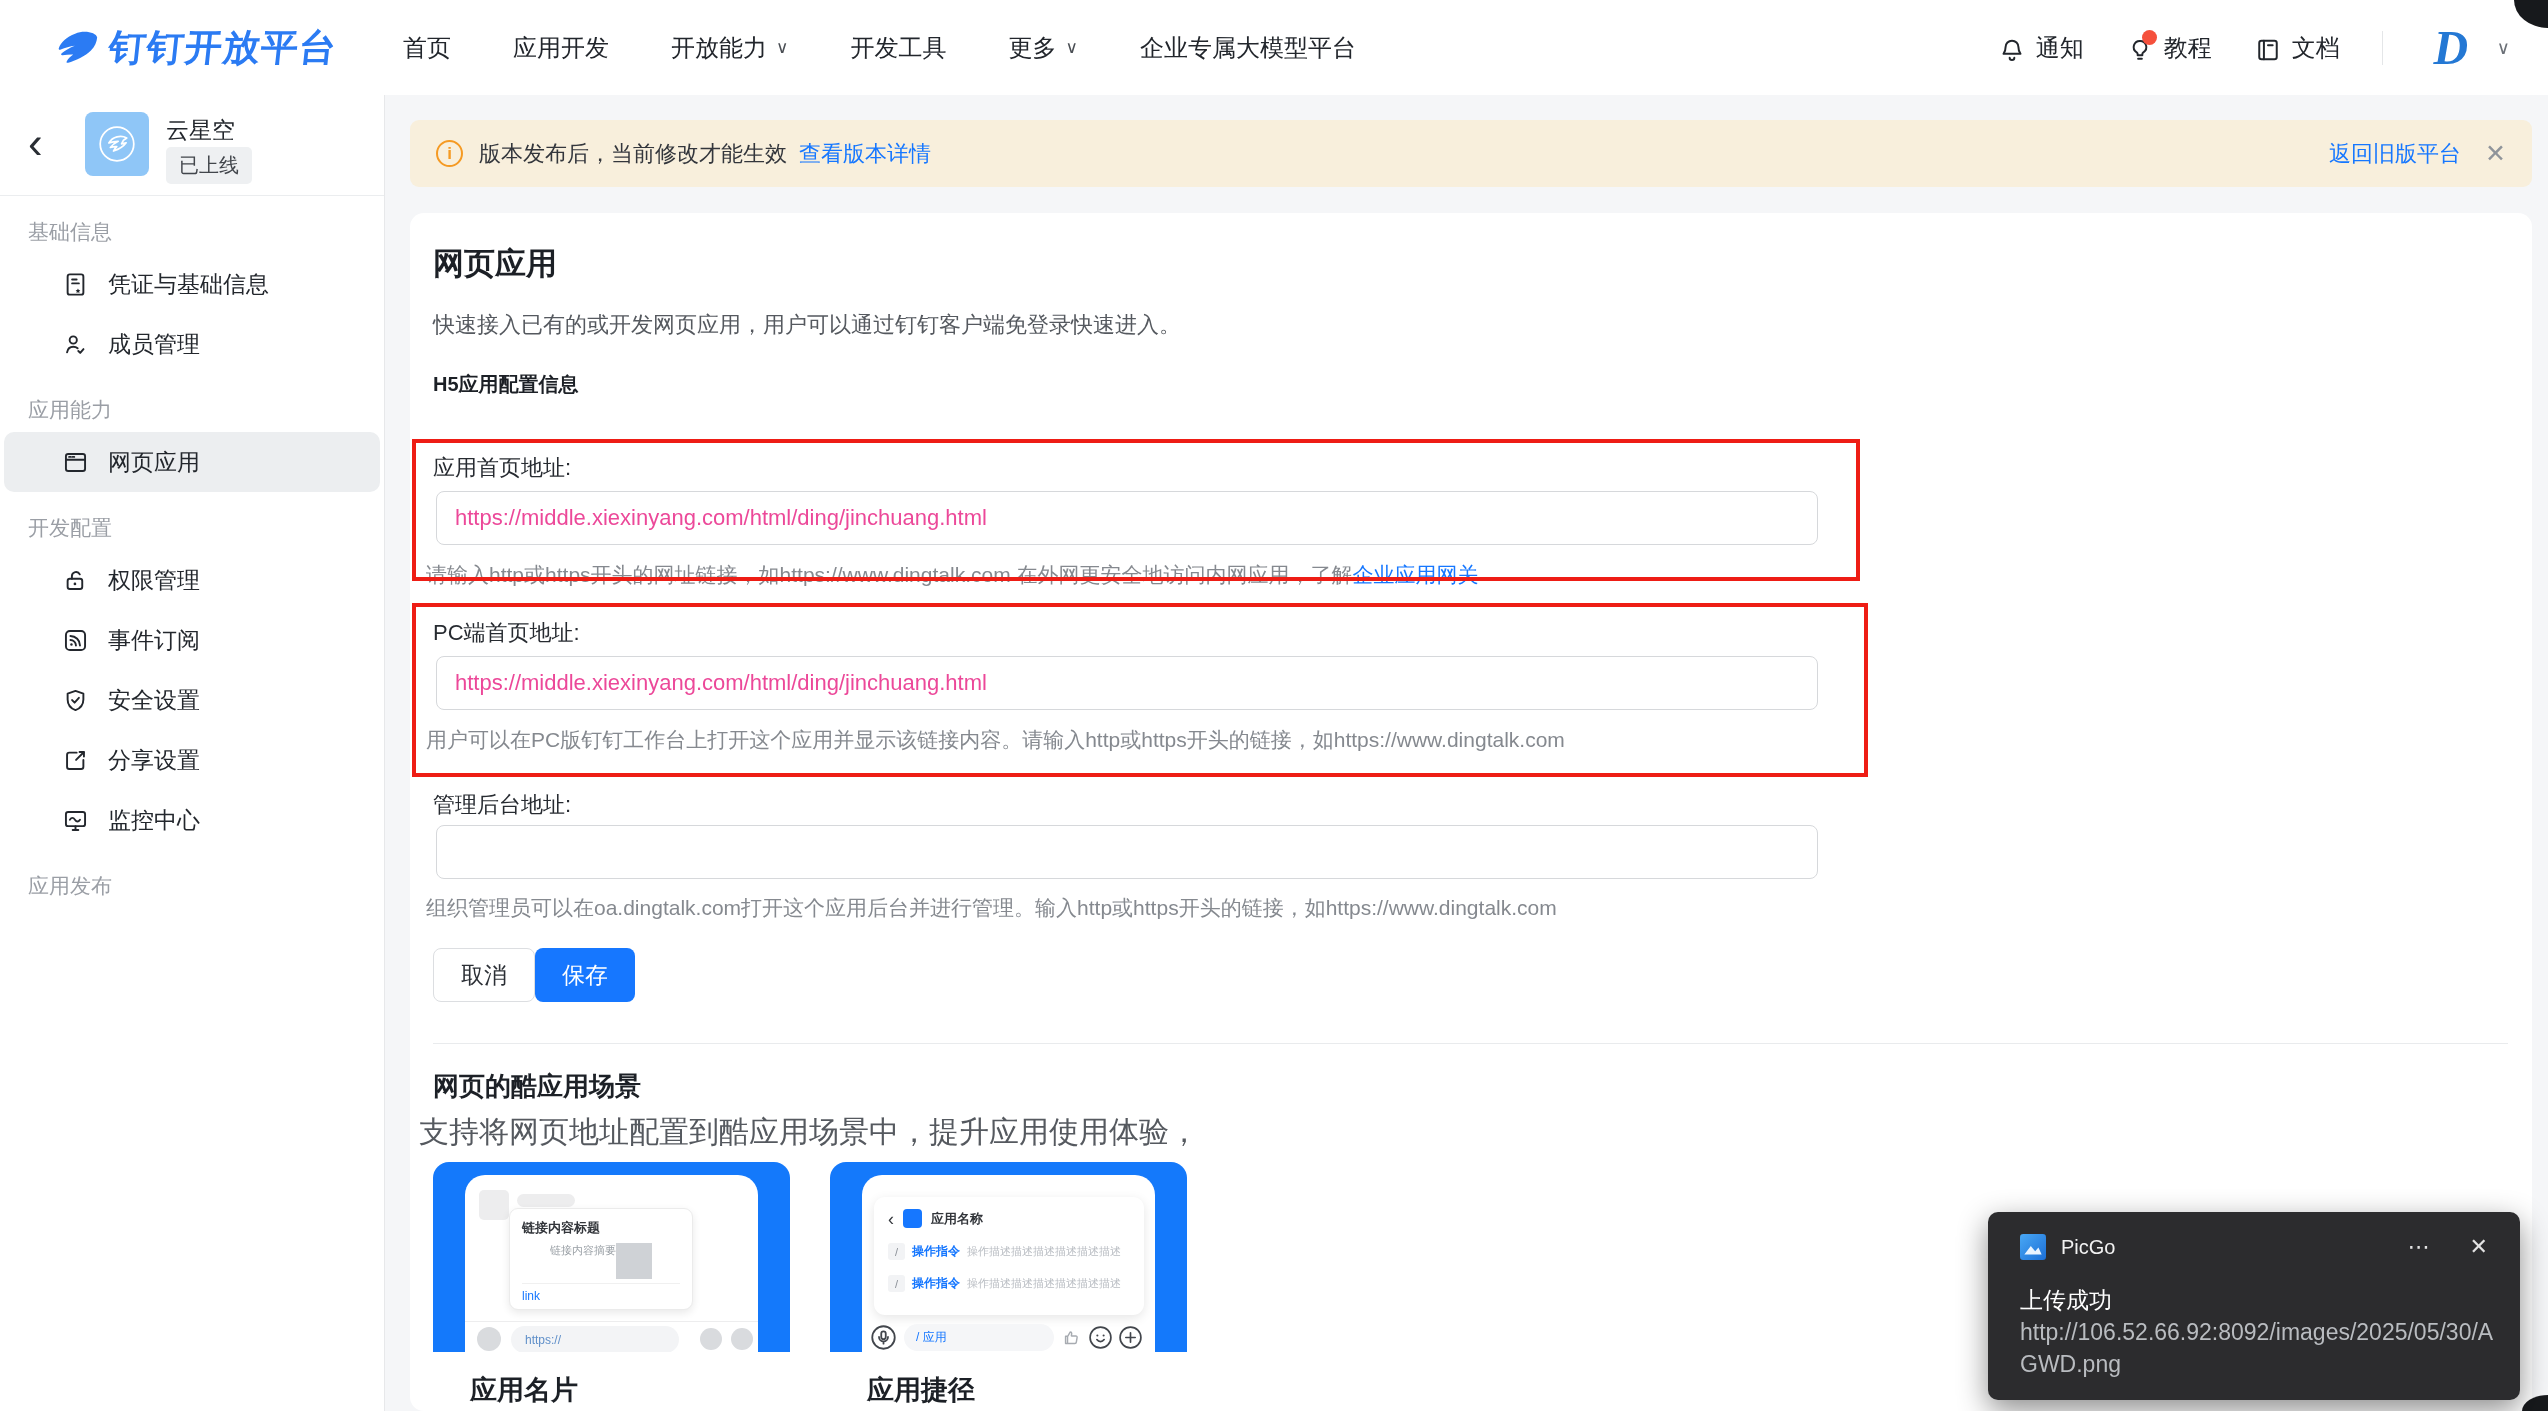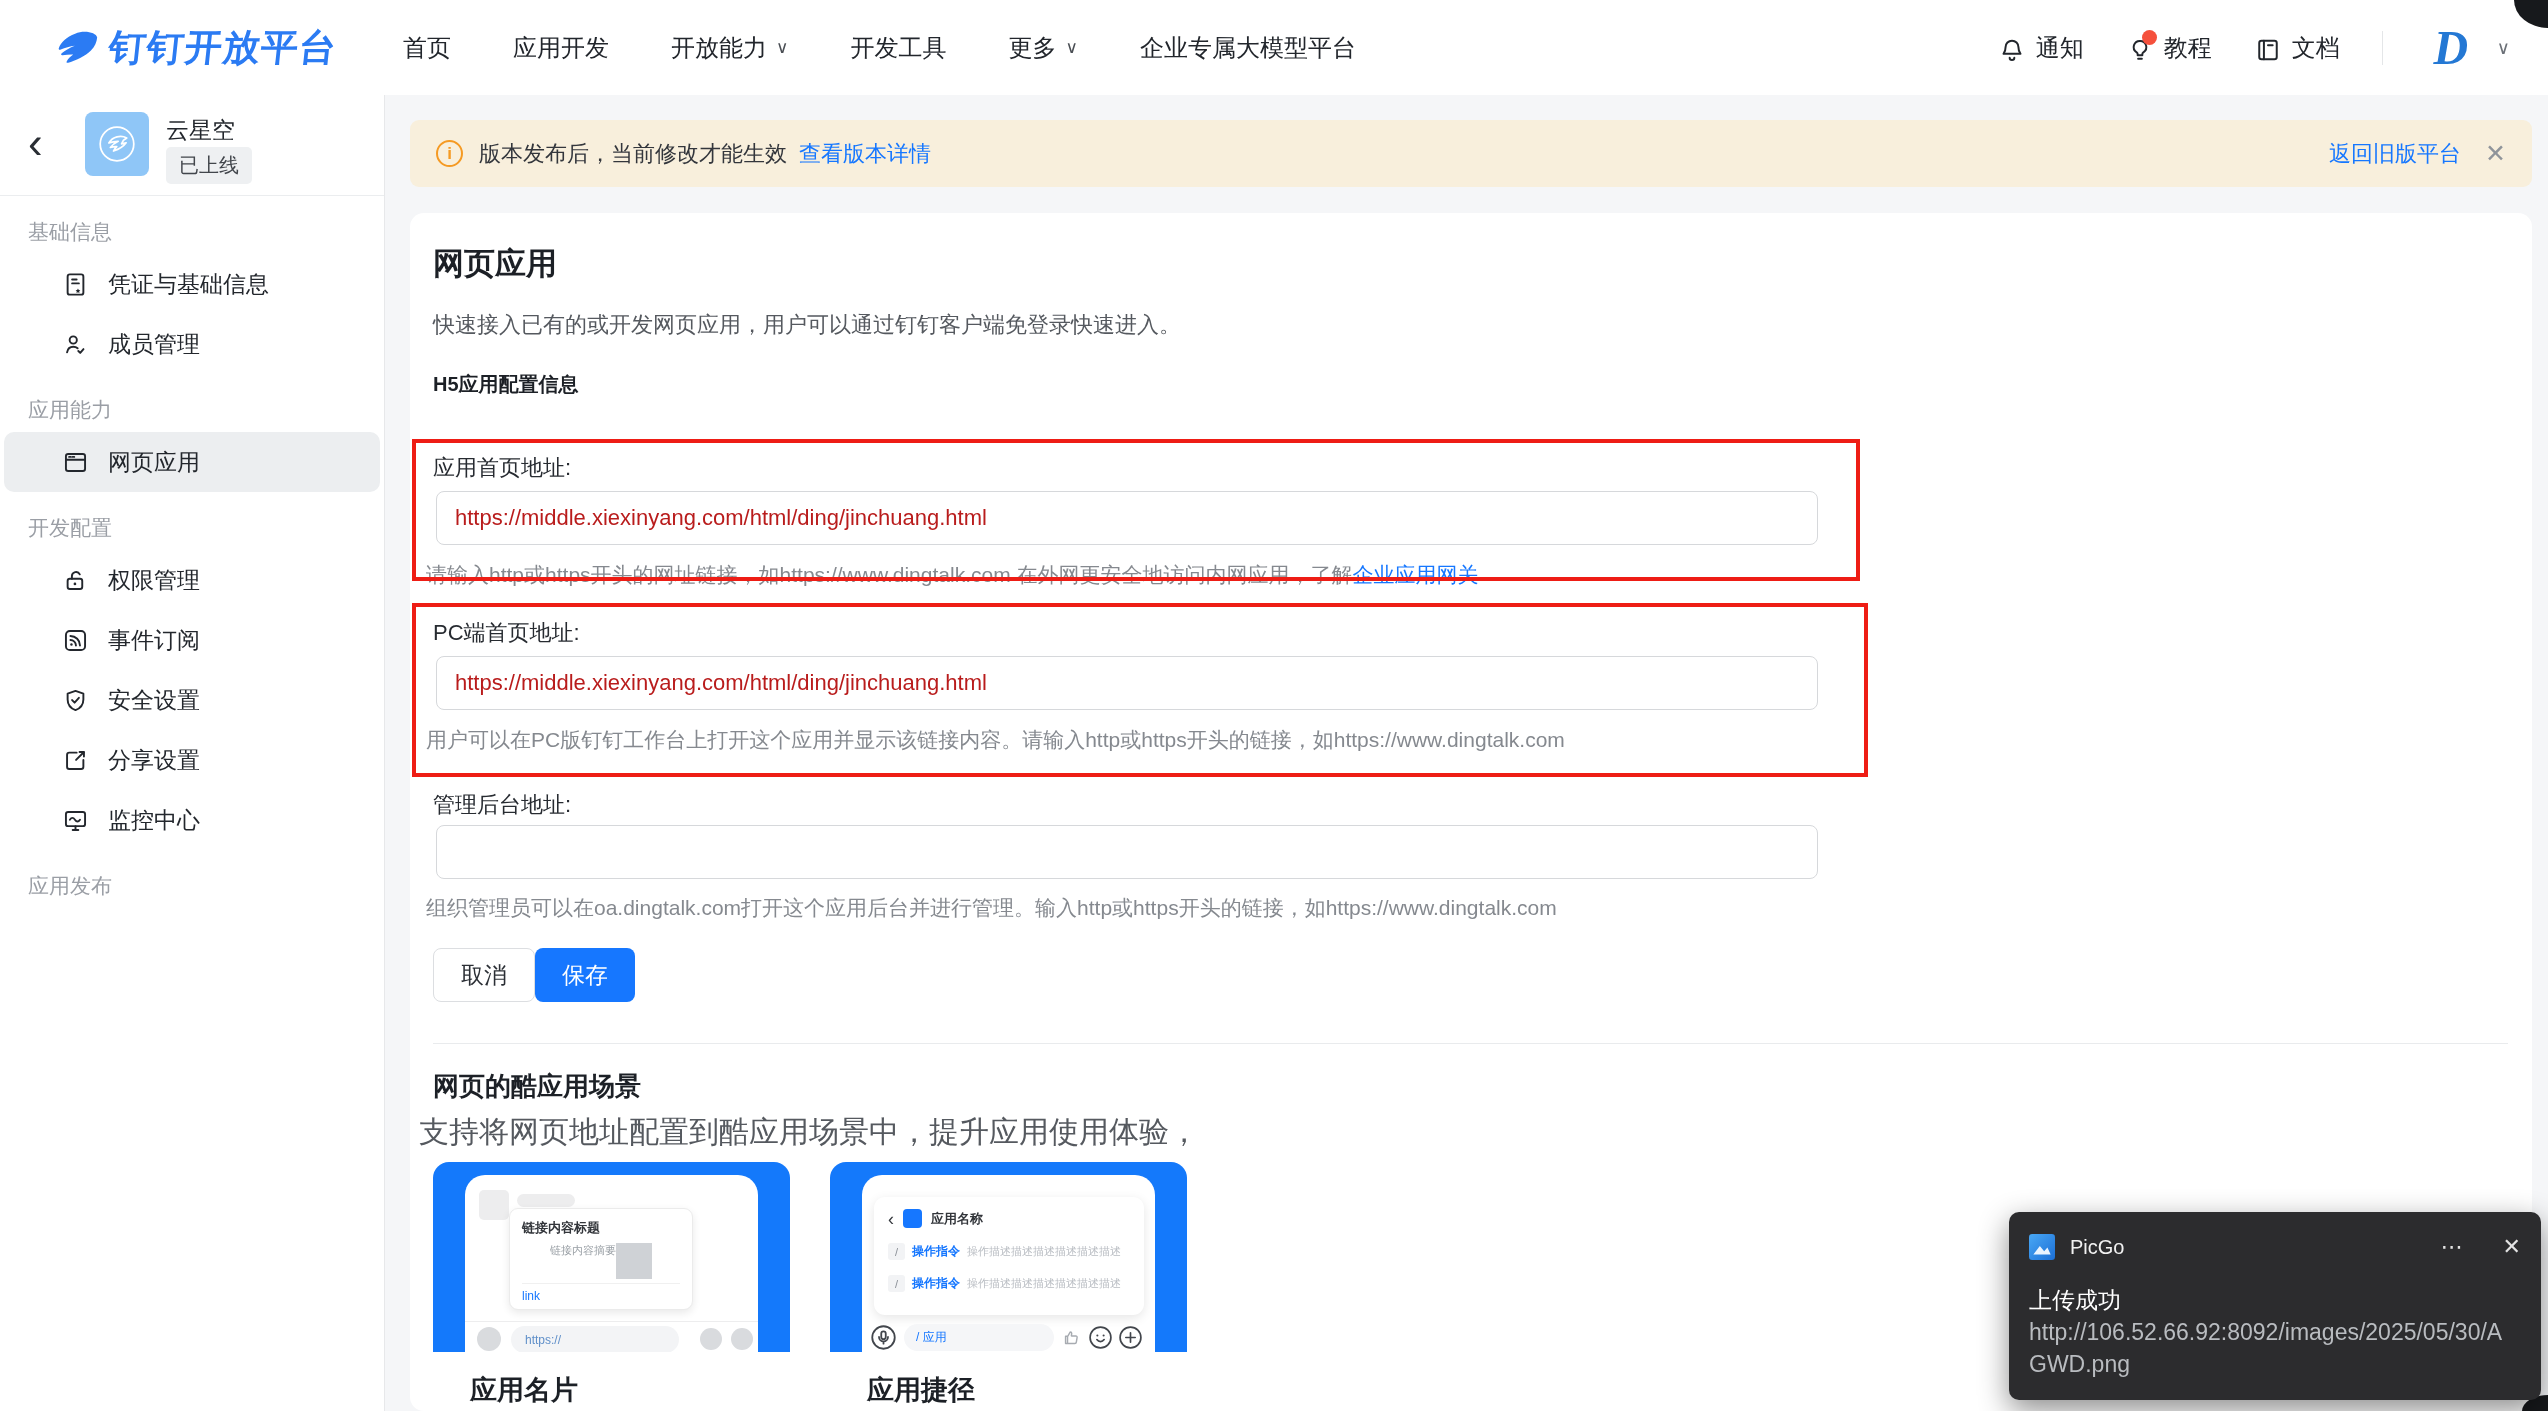--- a/index.html
+++ b/index.html
@@ -68,21 +68,21 @@
   .page-title { position:absolute; left:23px; top:30px; font-size:31px; font-weight:700; color:#1c2026; }
   .page-desc  { position:absolute; left:23px; top:97px; font-size:22px; color:#55595f; }
   .sec-title  { position:absolute; left:23px; top:158px; font-size:20px; font-weight:700; color:#1c2026; }
 
   .hl-box { position:absolute; border:4px solid #ee1d15; z-index:6; pointer-events:none; }
   .hl-1 { left:2px; top:226px; width:1448px; height:142px; }
   .hl-2 { left:2px; top:390px; width:1456px; height:174px; }
 
   .f-label { position:absolute; left:23px; font-size:22px; color:#272b31; }
   .f-input { position:absolute; left:26px; width:1382px; height:54px; border:1px solid #d6d8db;
-             border-radius:8px; font-size:22px; color:#b91c1c; padding:0 18px; background:#fff;
+             border-radius:8px; font-size:22px; color:#ec4899; padding:0 18px; background:#fff;
              font-family:"Liberation Sans","DejaVu Sans",sans-serif; outline:none; }
   .f-hint { position:absolute; left:16px; font-size:21px; color:#85898f; }
   .hint-link { color:#1677ff; cursor:pointer; }
 
   .btn { position:absolute; height:54px; border-radius:8px; font-size:23px; padding:0 27px; cursor:pointer;
          font-family:"Liberation Sans","DejaVu Sans",sans-serif; }
   .btn-cancel { left:23px; top:735px; background:#fff; border:1px solid #dcdee1; color:#2b2f35; }
   .btn-save   { left:125px; top:735px; background:#1677ff; border:none; color:#fff; }
 
   .divider-h { position:absolute; left:23px; right:24px; top:830px; height:1px; background:#e9ebed; }
@@ -131,21 +131,21 @@
   .p2-mic { position:absolute; left:8px; top:149px; }
   .p2-input { position:absolute; left:42px; top:149px; width:150px; height:27px; border-radius:14px;
               background:#f5f6f8; font-size:12px; color:#1677ff; display:flex; align-items:center; padding-left:12px; }
   .p2-thumb { position:absolute; left:200px; top:153px; }
   .p2-smile { position:absolute; left:226px; top:150px; }
   .p2-plus { position:absolute; left:256px; top:150px; }
 
   
   .toast { position:absolute; left:1988px; top:1212px; width:532px; height:188px; background:#2c2c2e;
            border-radius:10px; box-shadow:0 10px 30px rgba(0,0,0,.45); color:#fff; z-index:50;
-           padding:22px 20px;margin-left:21px; }
+           padding:22px 32px; }
   .toast-head { display:flex; align-items:center; gap:15px; }
   .toast-app { font-size:20px; color:#f2f2f2; }
   .toast-actions { margin-left:auto; display:flex; gap:40px; color:#e3e3e3; font-size:22px; }
   .toast-actions span { cursor:pointer; }
   .toast-title { margin-top:24px; font-size:23px; line-height:32px; color:#fff; }
   .toast-url { font-size:23px; line-height:32px; color:#b9bcc0; width:480px; word-break:break-all; }
 </style>
 </head>
 <body>
 

